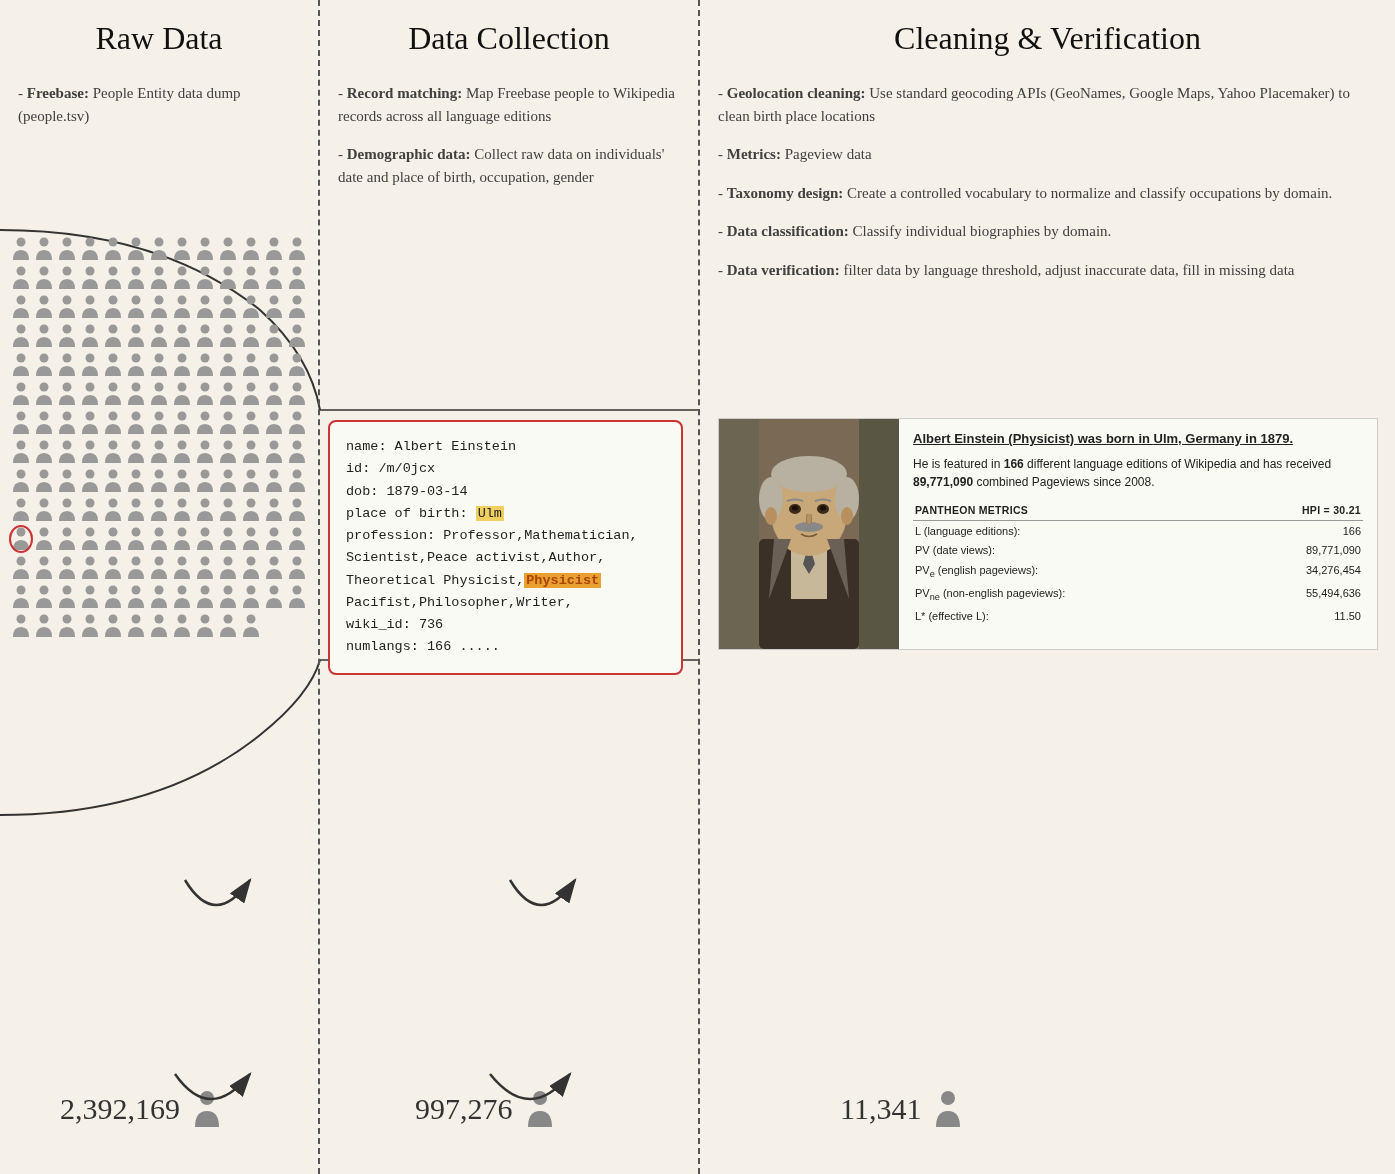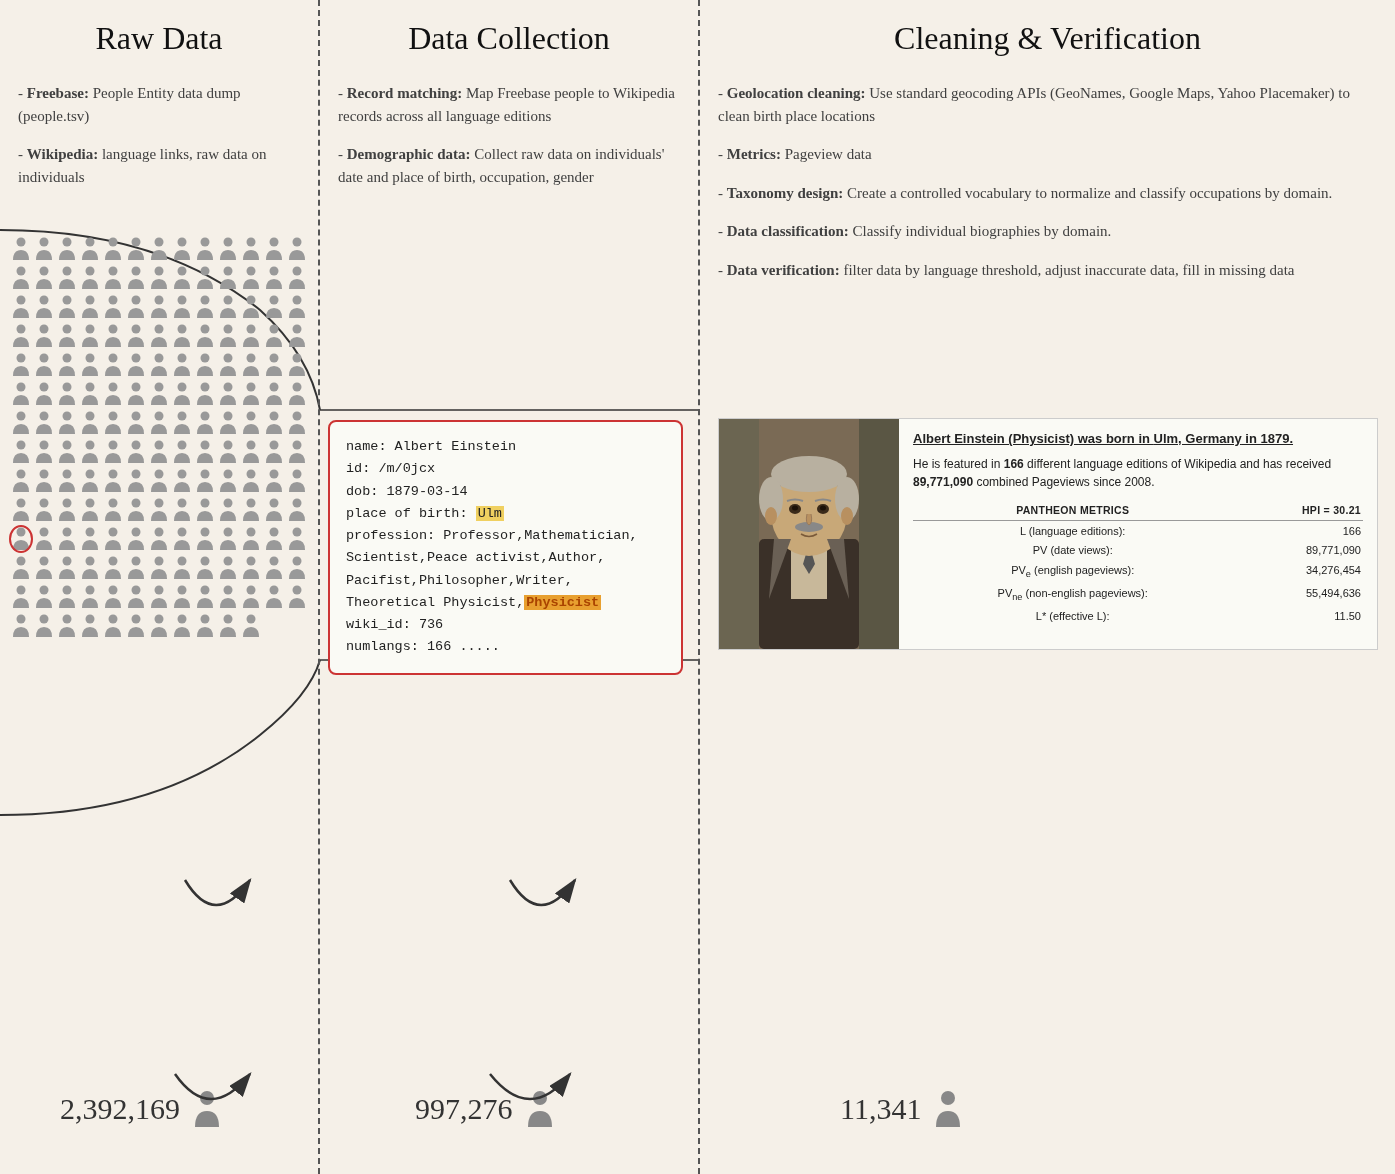--- a/index.html
+++ b/index.html
@@ -175,21 +175,20 @@
       font-size: 10.5px;
       border-bottom: 1px solid #999;
       padding: 2px 2px;
       text-transform: uppercase;
       letter-spacing: 0.3px;
     }
 
     .metrics-table td {
       padding: 1.5px 2px;
       vertical-align: top;
-      text-align: center;
     }
 
     .metrics-table .right {
       text-align: right;
     }
 
     .count-number {
       font-size: 30px;
       font-family: Georgia, serif;
       color: #333;
@@ -225,23 +224,20 @@
   </svg>
 
   <div class="columns">
 
     <div class="col col-raw">
       <div class="col-header">Raw Data</div>
 
       <div class="col-text">
         <p>
           - <strong>Freebase:</strong><span> People Entity data dump (people.tsv)</span>
-        </p>
-        <p>
-          - <strong>Wikipedia:</strong><span> language links, raw data on individuals</span>
         </p>
       </div>
 
       <div class="people-grid" id="people-grid">
 
       <div style="position: relative; width: 22px; height: 28px; display: inline-flex; align-items: center; justify-content: center;">
             <svg width="18" height="24" viewBox="0 0 18 24">
               <ellipse cx="9" cy="5" rx="4.5" ry="4.5" fill="#999"></ellipse>
               <path d="M 1,23 Q 1,13 9,13 Q 17,13 17,23 Z" fill="#999"></path>
             </svg>
@@ -1363,24 +1359,24 @@
 
   <div class="record-box">
     <div>name: Albert Einstein</div>
     <div>id: /m/0jcx</div>
     <div>dob: 1879-03-14</div>
     <div>
       <span>place of birth: </span><span class="highlight-yellow">Ulm</span>
     </div>
     <div>profession: Professor,Mathematician,</div>
     <div>Scientist,Peace activist,Author,</div>
-    <div>Pacifist,Philosopher,Writer,</div>
     <div>
       <span>Theoretical Physicist,</span><span class="highlight-orange">Physicist</span>
     </div>
+    <div>Pacifist,Philosopher,Writer,</div>
     <div>wiki_id: 736</div>
     <div>numlangs: 166 .....</div>
   </div>
 
   <div class="einstein-box">
 
     <div class="einstein-photo">
       <svg width="180" height="230" viewBox="0 0 180 230" xmlns="http://www.w3.org/2000/svg">
 
         <rect width="180" height="230" fill="#7a6a55"></rect>

